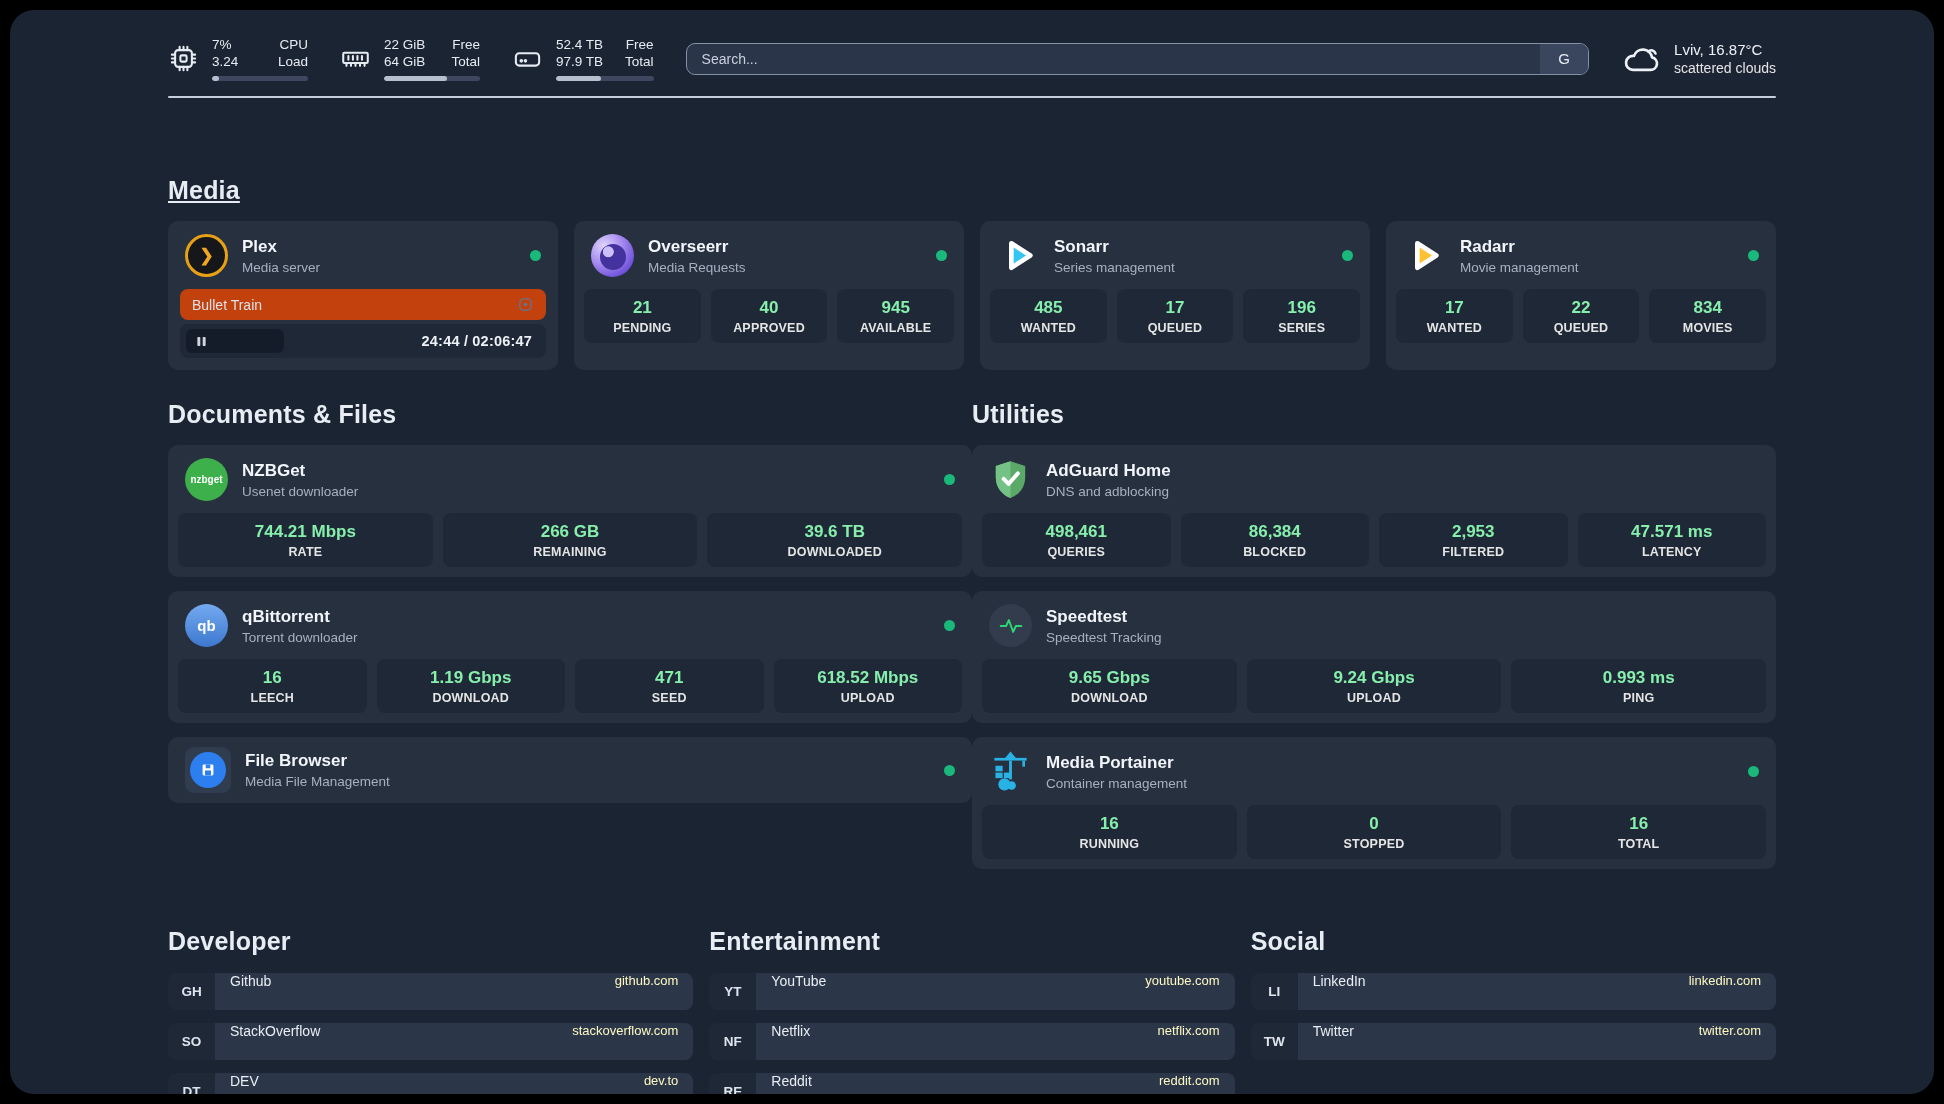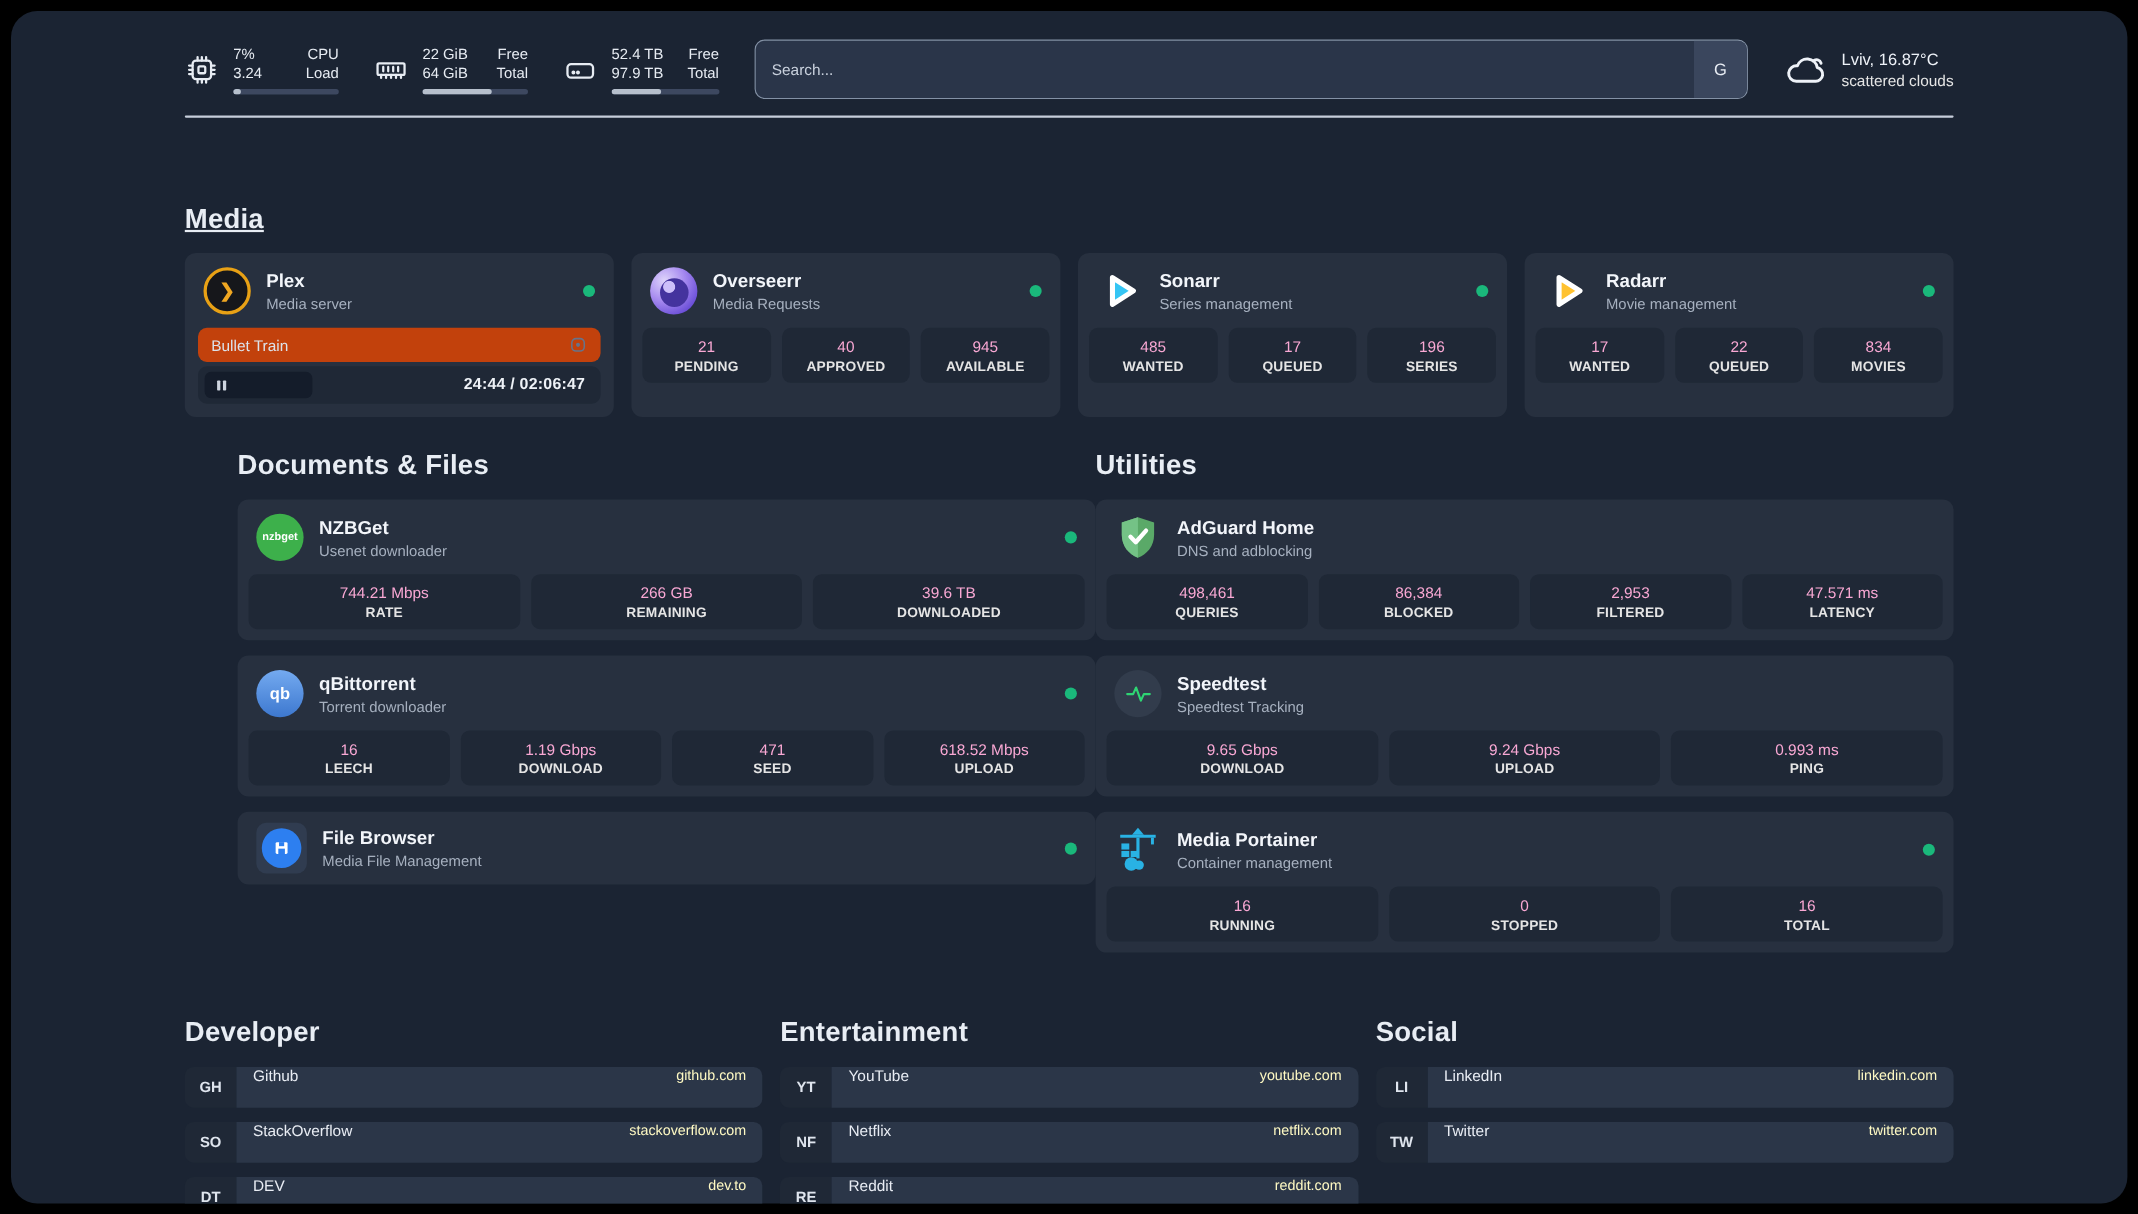--- a/index.html
+++ b/index.html
@@ -12,51 +12,51 @@
   .topbar { display:flex; align-items:center; }
   .sysstats { display:flex; gap:32px; align-items:center; }
   .sysstat { display:flex; gap:13px; align-items:center; }
   .sysicon svg { width:31px; height:31px; display:block; }
   .sysrow { display:flex; justify-content:space-between; gap:22px; min-width:96px; }
   .sysvals div, .syslabels div { font-size:13.5px; color:#e7ecf3; line-height:17px; white-space:nowrap; }
   .syslabels { text-align:right; }
   .sysbar { margin-top:6px; height:5px; border-radius:3px; background:#3d4860; overflow:hidden; }
   .sysbar-fill { height:100%; background:#b6bfcc; border-radius:3px; }
 
-  .search { flex:1; margin:0 32px; height:54px; border:1px solid #8391a5; border-radius:9px; background:#2a3549; display:flex; align-items:stretch; overflow:hidden; }
+  .search { flex:1; margin:0 32px; height:32px; border:1px solid #8391a5; border-radius:9px; background:#2a3549; display:flex; align-items:stretch; overflow:hidden; }
   .search input { flex:1; background:transparent; border:none; outline:none; color:#dfe5ee; font-size:14px; padding:0 15px; font-family:inherit; }
   .search input::placeholder { color:#c9d1dd; }
   .search-btn { width:48px; border:none; background:#3a465d; color:#e8edf4; font-size:15px; font-family:inherit; cursor:pointer; }
 
   .weather { display:flex; align-items:center; gap:13px; }
   .weather svg { width:40px; height:40px; display:block; }
   .weather-title { font-size:15px; color:#eef2f8; line-height:19px; }
   .weather-sub { font-size:14px; color:#e5e5e5; line-height:18px; }
 
   .divider { margin-top:15px; height:2px; background:#c7cedb; border-radius:1px; }
 
   
   .section-title { font-size:25px; color:#e8edf4; font-weight:600; letter-spacing:.2px; }
   .media-title { margin-top:78px;text-decoration:underline; }
   .media-grid { margin-top:16px; display:grid; grid-template-columns:repeat(4,1fr); gap:16px; }
-  .mid-grid { margin-top:30px; display:grid; grid-template-columns:1fr 1fr; gap:0; align-items:start;margin-left:48px; }
+  .mid-grid { margin-top:30px; display:grid; grid-template-columns:1fr 1fr; gap:0; align-items:start; }
   .col-cards { display:flex; flex-direction:column; gap:14px; margin-top:16px; }
 
   
   .card { background:#27303f; border-radius:10px; cursor:pointer; }
   .card-head { display:flex; align-items:center; gap:14px; padding:13px 17px 12px; }
   .card-head.slim { padding:10px 17px; }
   .app-icon { width:43px; height:43px; flex:0 0 43px; display:flex; align-items:center; justify-content:center; }
   .app-name { font-size:17px; font-weight:600; color:#f2f5fa; }
   .app-desc { font-size:13.5px; color:#a6b0bf; margin-top:3px; }
   .dot { margin-left:auto; width:11px; height:11px; border-radius:50%; background:#1ab87b; flex:0 0 11px; }
 
   .tiles { display:flex; gap:10px; padding:0 10px 10px; }
   .tile { flex:1; background:#1f2836; border-radius:8px; text-align:center; padding:9px 4px 8px; }
-  .tile-v { font-size:14px; color:#f9a8d4; }
+  .tile-v { font-size:17px; color:#86efac;font-weight:bold; }
   .tile-l { font-size:12.5px; font-weight:700; color:#e5e5e5; margin-top:3px; letter-spacing:.2px; }
 
   
   .player { margin:0 12px 12px; display:flex; flex-direction:column; gap:4px; }
   .player-row1 { background:#c2410c; border-radius:8px; padding:7px 12px; display:flex; align-items:center; font-size:14px; color:#dce2ea; }
   .disc { margin-left:auto; display:flex; cursor:pointer; }
   .disc svg { width:17px; height:17px; }
   .player-row2 { background:#1f2836; border-radius:8px; padding:5px 6px; display:flex; align-items:center; }
   .pause { width:98px; height:24px; background:#141c2a; border:none; border-radius:6px; display:flex; align-items:center; padding-left:10px; cursor:pointer; }
   .pause svg { width:11px; height:11px; }

